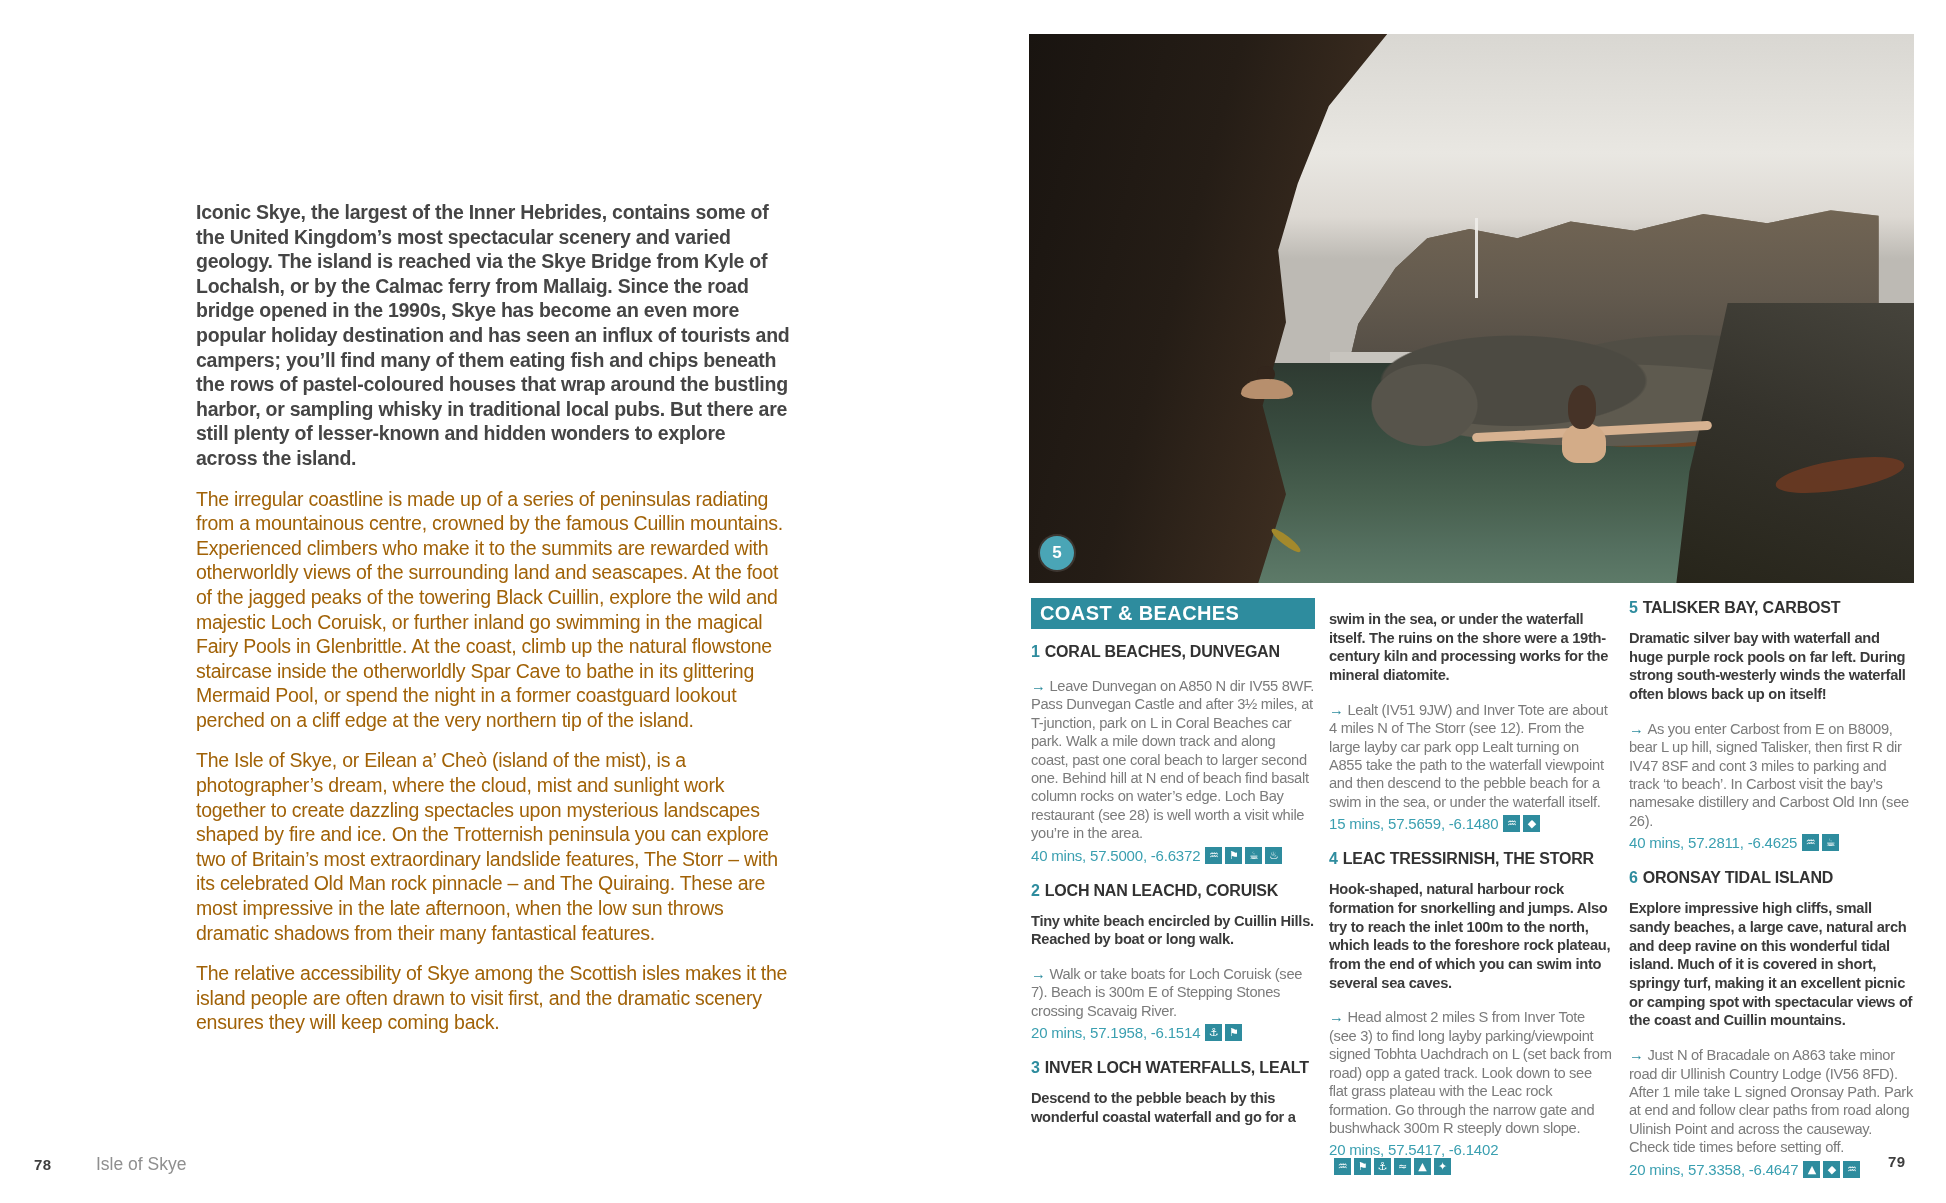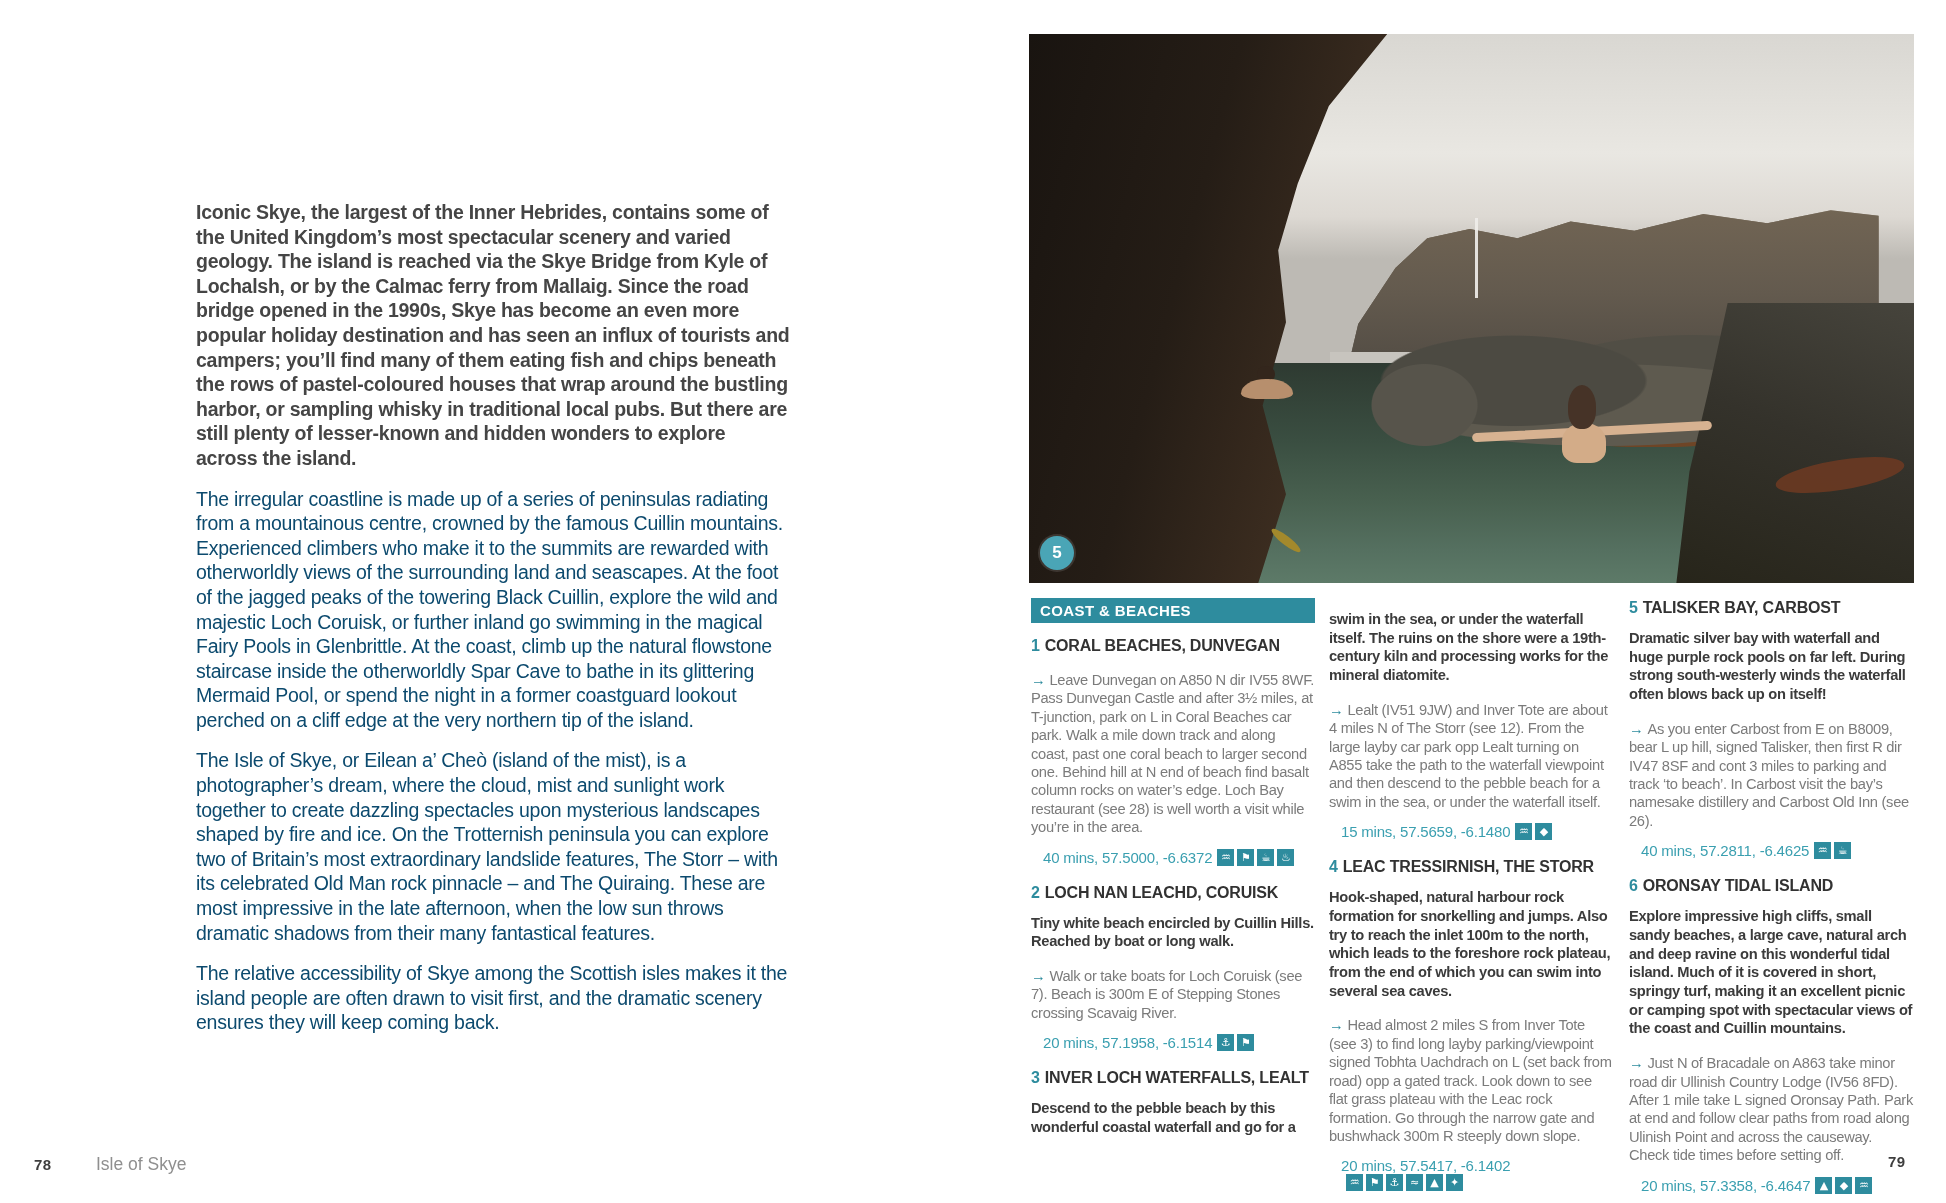--- a/index.html
+++ b/index.html
@@ -5,21 +5,21 @@
   html,body{margin:0;padding:0;}
   body{
     width:1946px;height:1203px;position:relative;background:#ffffff;
     font-family:"Liberation Sans","DejaVu Sans",sans-serif;
     -webkit-font-smoothing:antialiased;overflow:hidden;
   }
   
   .intro{position:absolute;left:196px;top:200px;width:594px;}
   .intro p{margin:0 0 11px 0;font-size:19.5px;line-height:24.6px;letter-spacing:-0.25px;}
   .intro p.lead{color:#454545;font-weight:700;}
-  .intro p.para{color:#0c4a6e;font-weight:400;margin-top:16px;}
+  .intro p.para{color:#a16207;font-weight:400;margin-top:16px;}
   
   .footer-left{position:absolute;left:34px;top:1156px;}
   .pagenum{font-size:15px;font-weight:700;color:#3e3e3e;letter-spacing:.5px;}
   .chapter{position:absolute;left:62px;top:-2px;font-size:17.5px;color:#8f8f8f;white-space:nowrap;}
   .pagenum.right{position:absolute;left:1888px;top:1153px;}
   
   .photo{position:absolute;left:1029px;top:34px;width:885px;height:549px;margin:0;overflow:hidden;background:#20201c;}
   .photo *{position:absolute;}
   .ph-sky{left:0;top:0;width:100%;height:64%;
     background:linear-gradient(180deg,#d9d7d2 0%,#e9e7e2 34%,#ddd9d3 52%,#bdbab4 64%);}
@@ -56,29 +56,29 @@
   .sw-torso{left:90px;top:38px;width:44px;height:40px;background:#d3ac88;border-radius:46% 46% 34% 34%;}
   .badge{left:11px;bottom:13px;width:34px;height:34px;border-radius:50%;
     background:#4aa5b6;color:#fff;font-weight:700;font-size:17px;
     display:flex;align-items:center;justify-content:center;
     box-shadow:0 0 0 2px rgba(255,255,255,.12);}
   
   .col{position:absolute;top:598px;width:284px;}
   #col1{left:1031px;}
   #col2{left:1329px;}
   #col3{left:1629px;}
-  .section-header{background:#2e8c9e;color:#ffffff;font-weight:700;font-size:15px;
+  .section-header{background:#2e8c9e;color:#ffffff;font-weight:700;font-size:20px;
     letter-spacing:.4px;padding:4px 9px 4px 9px;margin:0 0 13px 0;}
   .listing{margin:0 0 17px 0;}
   .ltitle{margin:0 0 4px 0;font-size:16px;font-weight:700;color:#323232;letter-spacing:-0.2px;line-height:19px;}
   .ltitle .num{color:#2e8c9e;margin-right:5px;}
   .desc{margin:12px 0 5px 0;font-size:14.7px;line-height:18.7px;font-weight:700;color:#3b3b3b;letter-spacing:-0.3px;}
   .dirs{margin:16px 0 4px 0;font-size:14.7px;line-height:18.4px;color:#7b7b7b;letter-spacing:-0.3px;}
   .dirs .arrow{color:#2e8c9e;font-weight:700;margin-right:4px;}
-  .meta{margin:12px;font-size:15px;color:#3a9fb0;letter-spacing:-0.2px;display:flex;align-items:center;flex-wrap:wrap;}
+  .meta{margin:0;font-size:15px;color:#3a9fb0;letter-spacing:-0.2px;display:flex;align-items:center;flex-wrap:wrap;}
   .icons{display:inline-flex;gap:3px;margin-left:5px;}
   .icon{width:17px;height:17px;background:#2e8c9e;color:#fff;font-size:11px;line-height:1;
     display:inline-flex;align-items:center;justify-content:center;
     font-family:"DejaVu Sans",sans-serif;}
 </style>
 </head>
 <body>
 
 <div class="spread">
 

